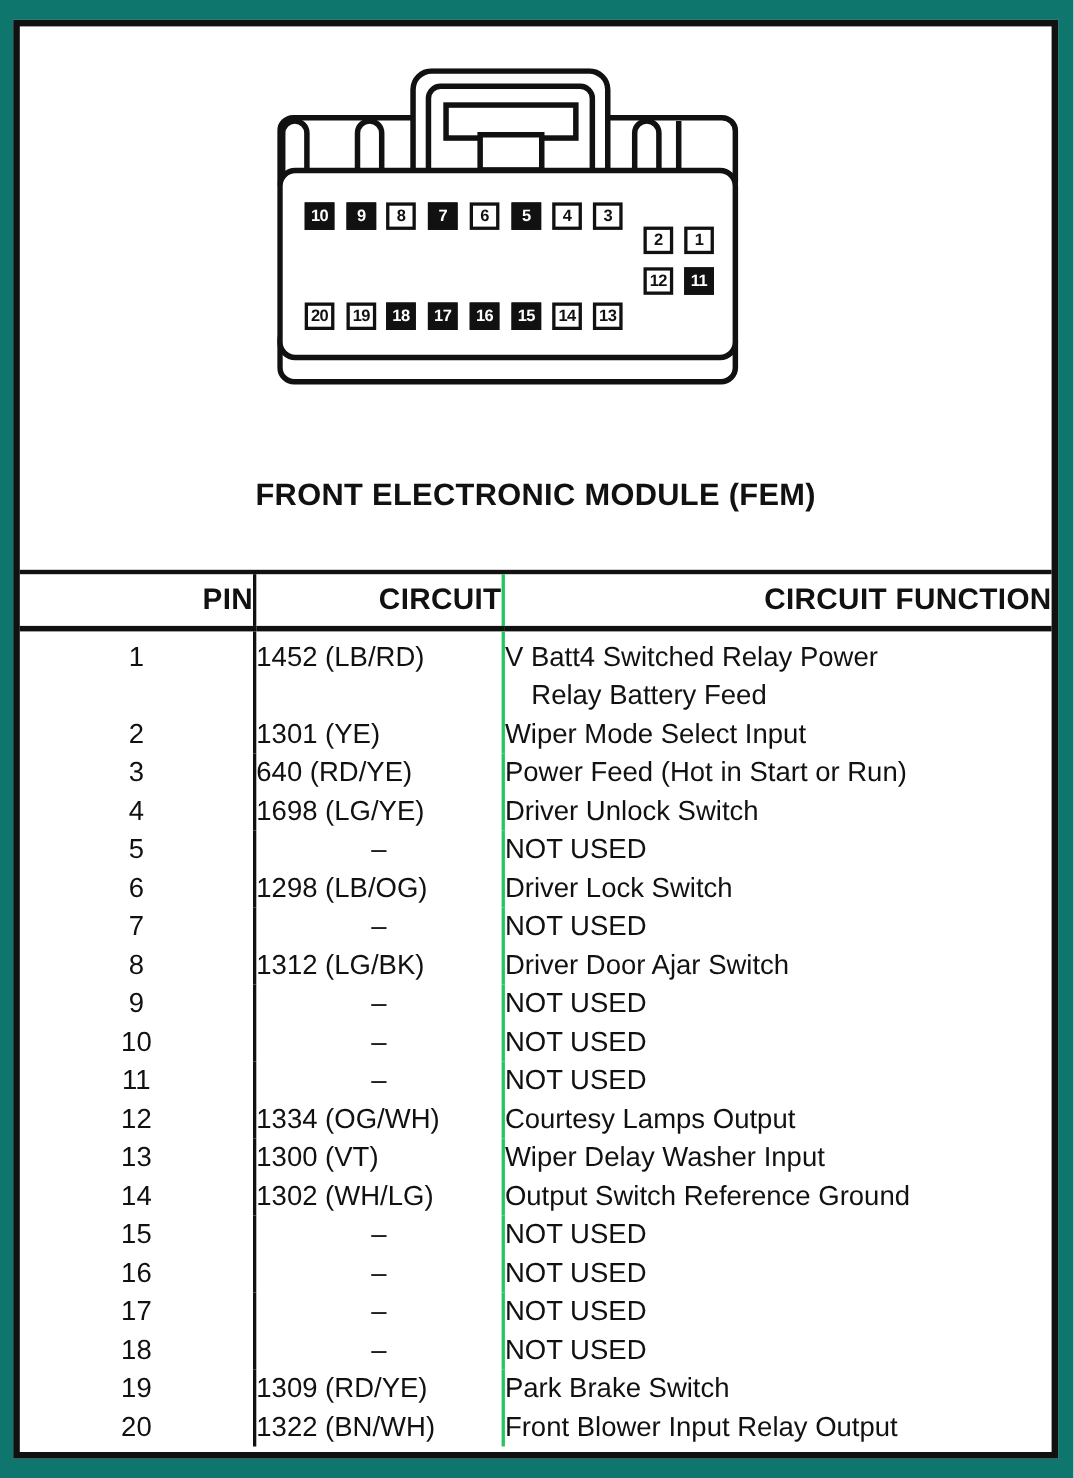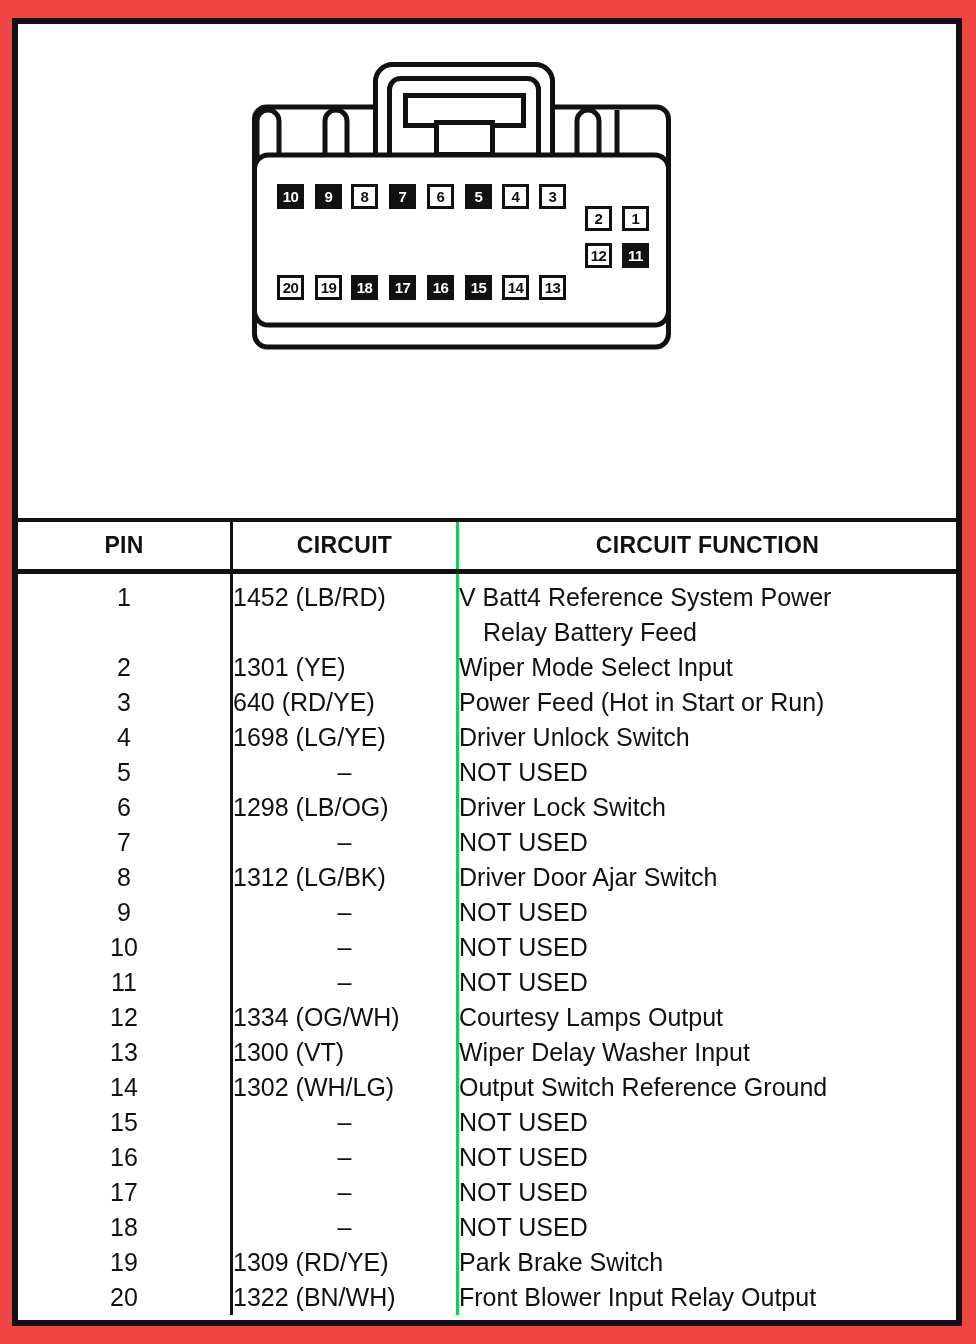--- a/index.html
+++ b/index.html
@@ -4,21 +4,21 @@
 <style>
   html, body {
     margin: 0; padding: 0;
     background: #ffffff;
     font-family: "Liberation Sans", sans-serif;
     color: #111111;
   }
   .page {
     position: relative;
     width: 976px; height: 1344px;
-    background: #ef4444;
+    background: #0f766e;
     overflow: hidden;
   }
   .frame {
     position: absolute;
     left: 12px; top: 18px;
     width: 950px; height: 1308px;
     box-sizing: border-box;
     border: 6px solid #111111;
     background: #ffffff;
   }
@@ -73,24 +73,24 @@
     padding-bottom: 10px;
   }
   table.pinout {
     border-collapse: collapse;
     width: 100%;
     table-layout: fixed;
   }
   table.pinout th {
     height: 47px;
     border-bottom: 5px solid #111111;
-    font-size: 23px;
+    font-size: 27px;
     font-weight: bold;
     letter-spacing: 0.3px;
-    text-align: center;
+    text-align: right;
     padding: 0;
   }
   .c1 { width: 212px; border-right: 3px solid #111111; }
   .c2 { width: 223px; border-right: 3px solid #22c55e; }
   .c3 { width: auto; }
   table.pinout tbody td {
     padding: 0;
     font-size: 25px;
     line-height: 35px;
     vertical-align: top;
@@ -149,38 +149,39 @@
             <div class="pin filled" style="left: 99px; top: 213px;">18</div>
             <div class="pin filled" style="left: 137px; top: 213px;">17</div>
             <div class="pin filled" style="left: 175px; top: 213px;">16</div>
             <div class="pin filled" style="left: 213px; top: 213px;">15</div>
             <div class="pin" style="left: 250px; top: 213px;">14</div>
             <div class="pin" style="left: 287px; top: 213px;">13</div>
           </div>
       </div>
 
       <div class="title-block">
+        <div class="cname">FRONT ELECTRONIC MODULE (FEM)</div>
       </div>
     </div>
 
     <div class="table-section">
       <table class="pinout">
         <thead>
           <tr>
             <th class="c1">PIN</th>
             <th class="c2">CIRCUIT</th>
             <th class="c3">CIRCUIT FUNCTION</th>
           </tr>
         </thead>
         <tbody id="pinout-body">
             <tr>
               <td class="c1">1</td>
               <td class="c2">1452 (LB/RD)</td>
               <td class="c3">
-                <div class="fn-line1">V Batt4 Reference System Power</div>
+                <div class="fn-line1">V Batt4 Switched Relay Power</div>
                 <div class="fn-line2">Relay Battery Feed</div>
               </td>
             </tr>
             <tr>
               <td class="c1">2</td>
               <td class="c2">1301 (YE)</td>
               <td class="c3">
                 <div class="fn-line1">Wiper Mode Select Input</div>
               </td>
             </tr>

